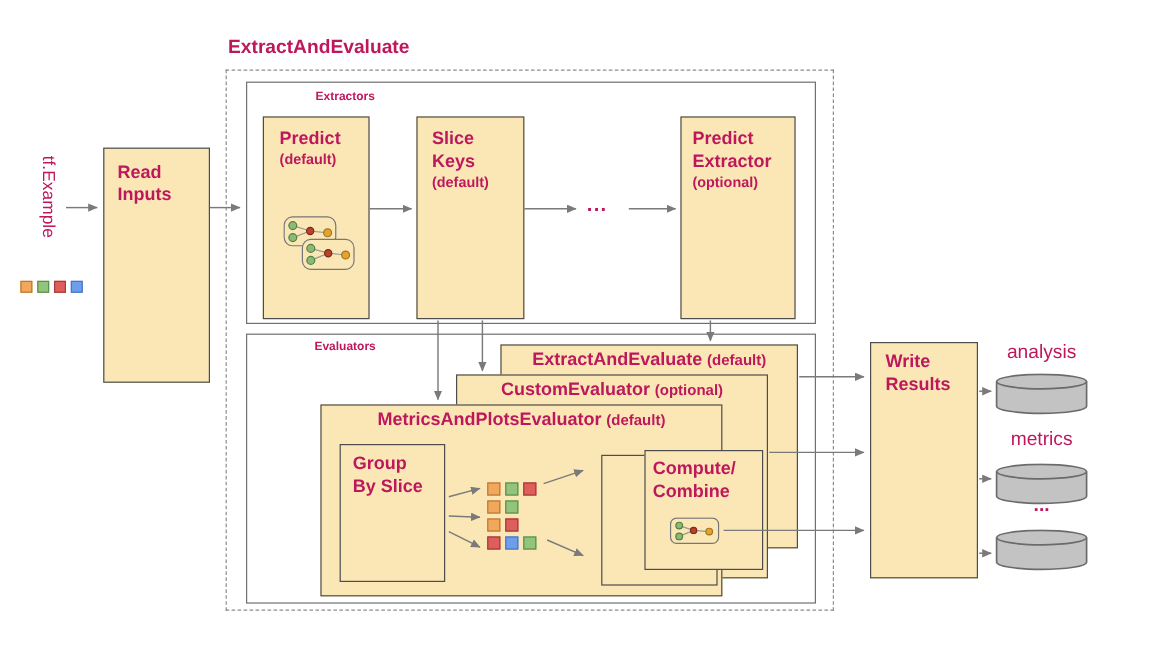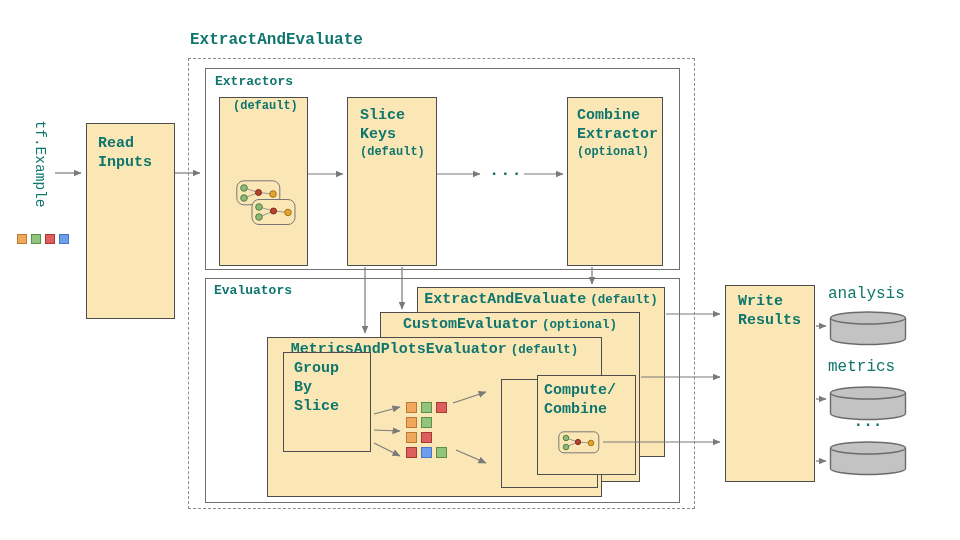--- a/index.html
+++ b/index.html
@@ -1,29 +1,29 @@
 <!DOCTYPE html>
 <html><head>
 <meta charset="utf-8">
 <style>
   html,body{margin:0;padding:0;background:#ffffff;}
   #canvas{position:relative;width:960px;height:540px;background:#ffffff;overflow:hidden;
-          font-family:Liberation Mono, monospace;color:#0f766e;}
+          font-family:Liberation Sans, sans-serif;color:#be185d;}
   .abs{position:absolute;box-sizing:border-box;}
   .tan{background:#fbe7b6;border:1px solid #4d4d4d;}
   .container{border:1.5px solid #707070;background:transparent;}
-  .clabel{font-weight:bold;font-size:13px;line-height:1.1;}
+  .clabel{font-weight:bold;font-size:10px;line-height:1.1;margin-left:48px;}
   .bn{font-weight:bold;font-size:15px;line-height:1.28;}
   .qual{font-weight:bold;font-size:12px;line-height:1.2;}
   .stack-h{text-align:center;padding-top:3px;font-weight:bold;font-size:15px;white-space:nowrap;}
   .stack-h .qual{font-size:12.5px;margin-left:4px;}
   .title{font-weight:bold;font-size:16px;}
   .vlabel{font-size:14.5px;text-align:center;transform:rotate(90deg);}
   .ellipsis{font-weight:bold;font-size:17px;letter-spacing:1px;}
-  .outlabel{font-size:16px;text-align:left;}
+  .outlabel{font-size:16px;text-align:center;}
   .outdots{font-weight:bold;font-size:16px;text-align:center;}
   svg{display:block;}
   #overlay{position:absolute;left:0;top:0;z-index:9;pointer-events:none;}
 </style>
 </head>
 <body>
 
 <div id="canvas">
 
   <div class="abs title" style="left:190px;top:31px;z-index:3;">ExtractAndEvaluate</div>
@@ -40,20 +40,21 @@
     <div class="bn" style="padding:10px 0 0 11px;width:60px;">Read Inputs</div>
   </div>
 
   <div class="abs" style="left:188px;top:58px;width:507px;height:451px;border:1.5px dashed #8c8c8c;z-index:1;"></div>
 
   <div class="abs container" style="left:205px;top:68px;width:475px;height:202px;z-index:2;">
     <div class="clabel" style="padding:6px 0 0 9px;">Extractors</div>
   </div>
 
   <div class="abs tan" style="left:219px;top:97px;width:89px;height:169px;z-index:3;">
+    <div class="bn" style="padding:8px 0 0 13px;">Predict</div>
     <div class="qual" style="padding:1px 0 0 13px;">(default)</div>
     <svg class="abs" style="left:16px;top:82px;" width="60" height="46" viewBox="0 0 60 46">
       <rect x="0.8" y="0.8" width="43" height="24" rx="7" fill="#fbe7b6" stroke="#777" stroke-width="1"></rect>
       <line x1="8" y1="8" x2="22.5" y2="12.5" stroke="#999" stroke-width="1"></line>
       <line x1="8" y1="18" x2="22.5" y2="12.5" stroke="#999" stroke-width="1"></line>
       <line x1="22.5" y1="12.5" x2="37" y2="14" stroke="#999" stroke-width="1"></line>
       <circle cx="8" cy="8" r="3.3" fill="#8cb87a" stroke="#55803f" stroke-width="1"></circle>
       <circle cx="8" cy="18" r="3.3" fill="#8cb87a" stroke="#55803f" stroke-width="1"></circle>
       <circle cx="22.5" cy="12.5" r="3" fill="#b8432c" stroke="#7c2a1a" stroke-width="1"></circle>
       <circle cx="37" cy="14" r="3.3" fill="#e2a42e" stroke="#a3761a" stroke-width="1"></circle>
@@ -69,21 +70,21 @@
   </div>
 
   <div class="abs tan" style="left:347px;top:97px;width:90px;height:169px;z-index:3;">
     <div class="bn" style="padding:8px 0 0 12px;width:52px;">Slice Keys</div>
     <div class="qual" style="padding:1px 0 0 12px;">(default)</div>
   </div>
 
   <div class="abs ellipsis" style="left:489px;top:161px;z-index:3;">...</div>
 
   <div class="abs tan" style="left:567px;top:97px;width:96px;height:169px;z-index:3;">
-    <div class="bn" style="padding:8px 0 0 9px;width:75px;">Combine Extractor</div>
+    <div class="bn" style="padding:8px 0 0 9px;width:75px;">Predict Extractor</div>
     <div class="qual" style="padding:1px 0 0 9px;">(optional)</div>
   </div>
 
   <div class="abs container" style="left:205px;top:278px;width:475px;height:225px;z-index:2;">
     <div class="clabel" style="padding:5px 0 0 8px;">Evaluators</div>
   </div>
 
   <div class="abs tan" style="left:417px;top:287px;width:248px;height:170px;z-index:3;">
     <div class="stack-h">
       <span>ExtractAndEvaluate</span><span class="qual">(default)</span>
@@ -95,21 +96,21 @@
       <span>CustomEvaluator</span><span class="qual">(optional)</span>
     </div>
   </div>
 
   <div class="abs tan" style="left:267px;top:337px;width:335px;height:160px;z-index:5;">
     <div class="stack-h">
       <span>MetricsAndPlotsEvaluator</span><span class="qual">(default)</span>
     </div>
   </div>
 
-  <div class="abs tan" style="left:283px;top:352px;width:88px;height:100px;z-index:6;">
+  <div class="abs tan" style="left:283px;top:370px;width:88px;height:115px;z-index:6;">
     <div class="bn" style="padding:6px 0 0 10px;width:62px;">Group By Slice</div>
   </div>
 
   <div class="abs" id="slice-grid" style="left:406px;top:402px;width:46px;height:60px;z-index:6;">
       <div style="position: absolute; box-sizing: border-box; width: 11px; height: 11px; left: 0px; top: 0px; background: rgb(242, 168, 92); border: 1px solid rgb(185, 122, 49);"></div>
       <div style="position: absolute; box-sizing: border-box; width: 11px; height: 11px; left: 15px; top: 0px; background: rgb(147, 196, 125); border: 1px solid rgb(93, 143, 73);"></div>
       <div style="position: absolute; box-sizing: border-box; width: 11px; height: 11px; left: 30px; top: 0px; background: rgb(221, 94, 90); border: 1px solid rgb(163, 60, 56);"></div>
       <div style="position: absolute; box-sizing: border-box; width: 11px; height: 11px; left: 0px; top: 15px; background: rgb(242, 168, 92); border: 1px solid rgb(185, 122, 49);"></div>
       <div style="position: absolute; box-sizing: border-box; width: 11px; height: 11px; left: 15px; top: 15px; background: rgb(147, 196, 125); border: 1px solid rgb(93, 143, 73);"></div>
       <div style="position: absolute; box-sizing: border-box; width: 11px; height: 11px; left: 0px; top: 30px; background: rgb(242, 168, 92); border: 1px solid rgb(185, 122, 49);"></div>

